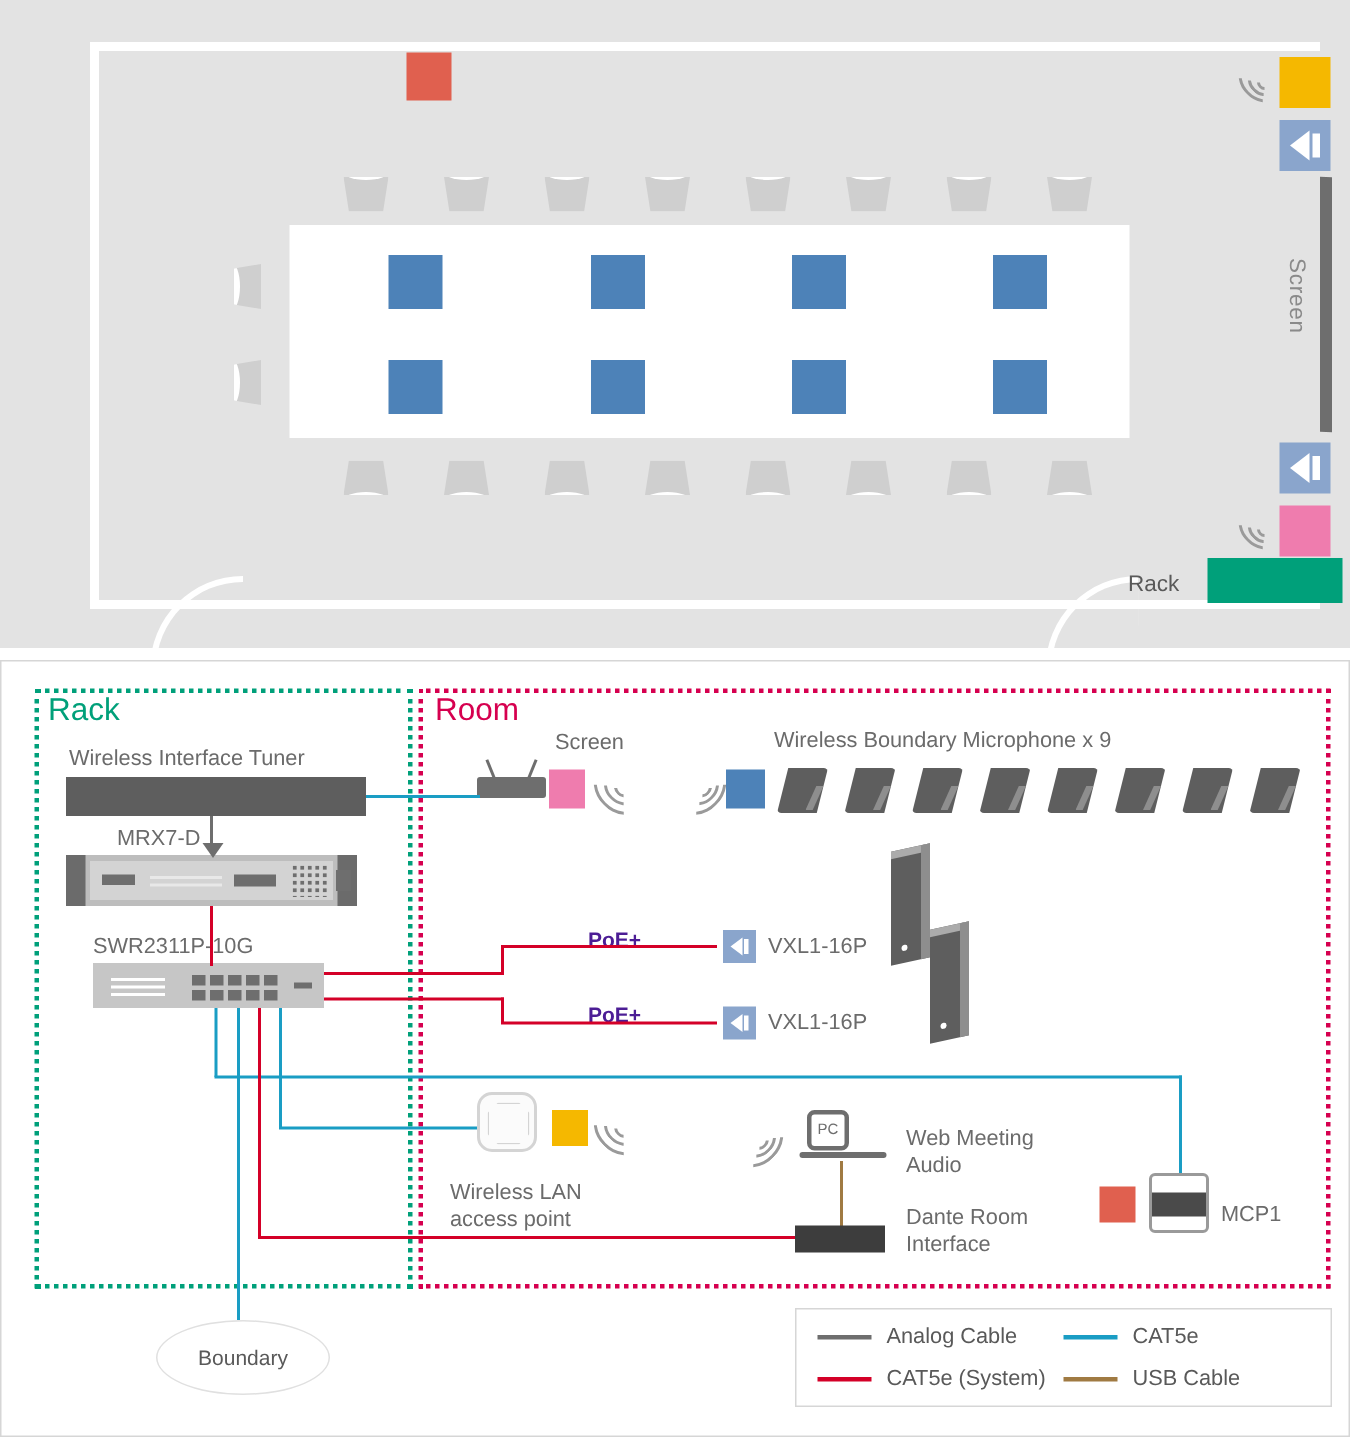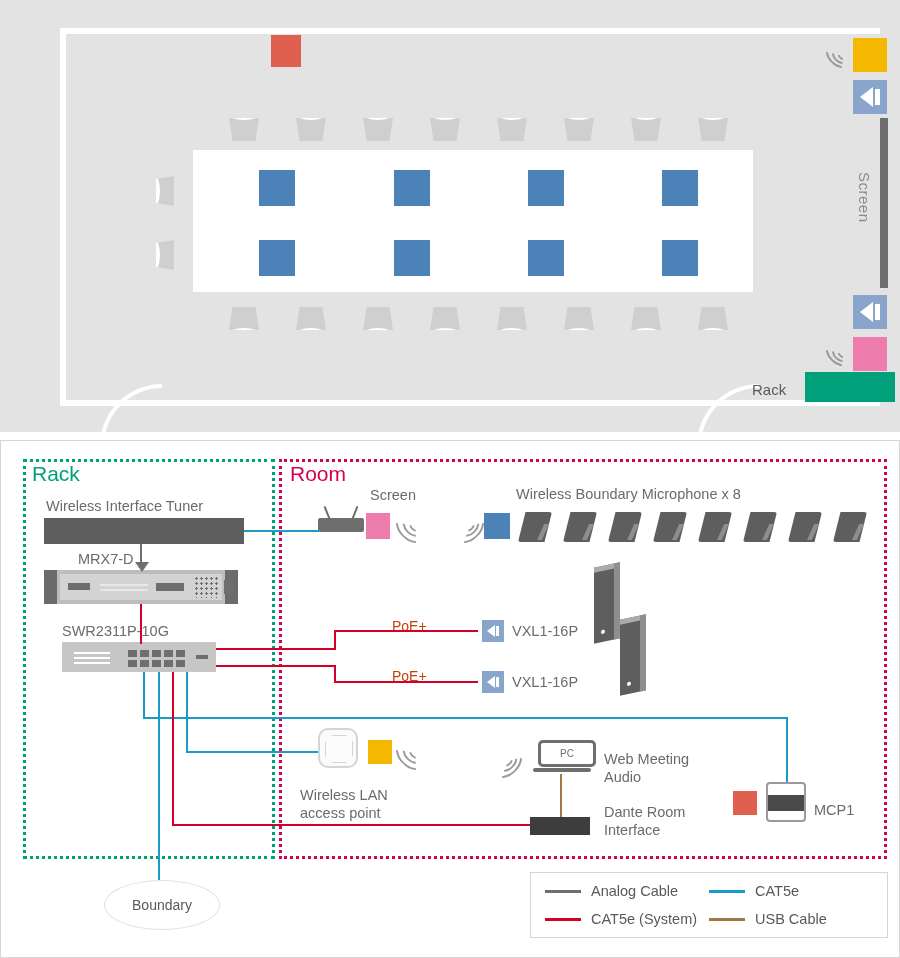--- a/index.html
+++ b/index.html
@@ -127,21 +127,21 @@
   .mrx-box .blk { position:absolute; background:#6e6e6e; }
   .mrx-box .dots { position:absolute; left:120px; top:6px; width:24px; height:22px;
      background-image:radial-gradient(#6e6e6e 38%, transparent 39%);
      background-size:5px 5px; }
 
   .swr-box { position:absolute; left:62px; top:642px; width:154px; height:30px; background:#c6c6c6; }
   .swr-box .ln { position:absolute; left:12px; background:#ffffff; height:2px; width:36px; }
   .swr-box .port { position:absolute; width:9px; height:7px; background:#6e6e6e; }
   .swr-box .wideport { position:absolute; width:12px; height:4px; background:#6e6e6e; right:8px; top:13px; }
 
-  .poe-label { position:absolute; font-size:14px; font-weight:normal; color:#c2410c; }
+  .poe-label { position:absolute; font-size:14px; font-weight:bold; color:#4c1d95; }
 
   .vxl-sm { position:absolute; width:22px; height:22px; background:#8aa5cc;
             display:flex; align-items:center; justify-content:center; }
   .vxl-sm .horn { width:0;height:0;border-top:6px solid transparent;border-bottom:6px solid transparent;
             border-right:8px solid #ffffff; }
   .vxl-sm .bar { width:3px;height:10px;background:#ffffff;margin-left:1.5px; }
 
   .col-spk { position:absolute; width:26px; height:76px; background:#5e5e5e;
              transform: skewY(-12deg); }
   .col-spk .edge { position:absolute; right:0; top:0; width:6px; height:100%; background:#8e8e8e; }
@@ -153,21 +153,21 @@
           border-radius:3px; }
   .bmic::after{ content:""; position:absolute; right:3px; bottom:2px; width:12px; height:16px;
           background:#8e8e8e; clip-path: polygon(60% 0%, 100% 0%, 40% 100%, 0% 100%); }
 
   .wap { position:absolute; left:318px; top:728px; width:40px; height:40px;
          border:2px solid #d4d4d4; border-radius:10px; background:#fbfbfb; }
   .wap::before{ content:""; position:absolute; left:5px; top:5px; width:26px; height:26px;
          border:1.5px solid #d4d4d4; clip-path: polygon(25% 0,75% 0,100% 25%,100% 75%,75% 100%,25% 100%,0 75%,0 25%); }
 
   .pc { position:absolute; left:538px; top:740px; width:48px; height:34px; }
-  .pc .screen { position:absolute; left:0; top:0; width:58px; height:27px;
+  .pc .screen { position:absolute; left:0; top:0; width:28px; height:27px;
         border:3px solid #6e6e6e; border-radius:5px; background:#ffffff;
         display:flex; align-items:center; justify-content:center;
         font-size:10px; color:#6e6e6e; }
   .pc .base { position:absolute; left:-5px; top:28px; width:58px; height:4px;
         background:#6e6e6e; border-radius:2px; }
 
   .dante-box { position:absolute; left:530px; top:817px; width:60px; height:18px; background:#3d3d3d; }
 
   .mcp1 { position:absolute; left:766px; top:782px; width:40px; height:40px;
           border:2px solid #9a9a9a; border-radius:4px; background:#ffffff; }
@@ -328,21 +328,21 @@
   <span style="left:12px; top:13px; width:10px; height:12px; transform:rotate(-45deg);"></span>
 </div>
 <div class="wifi-wave flip" style="position:absolute; left:448px; top:507px; width:34px; height:38px;">
   <span style="left:4px;  top:0px;  width:30px; height:38px; transform:rotate(45deg);"></span>
   <span style="left:10px; top:6px;  width:20px; height:25px; transform:rotate(45deg);"></span>
   <span style="left:16px; top:13px; width:10px; height:12px; transform:rotate(45deg);"></span>
 </div>
 
 <div class="seat-mic" style="position:absolute; left:484px; top:513px; width:26px; height:26px;"></div>
 
-<div class="dev-label" style="left:516px; top:485px;">Wireless Boundary Microphone x 8</div>
+<div class="dev-label" style="left:516px; top:485px;">Wireless Boundary Microphone x 9</div>
 <div class="bmic" style="left:518px; top:512px;"></div>
 <div class="bmic" style="left:563px; top:512px;"></div>
 <div class="bmic" style="left:608px; top:512px;"></div>
 <div class="bmic" style="left:653px; top:512px;"></div>
 <div class="bmic" style="left:698px; top:512px;"></div>
 <div class="bmic" style="left:743px; top:512px;"></div>
 <div class="bmic" style="left:788px; top:512px;"></div>
 <div class="bmic" style="left:833px; top:512px;"></div>
 
 <div style="position:absolute; left:244px; top:530px; width:76px; height:2px; background:#1a9dc4;"></div>

